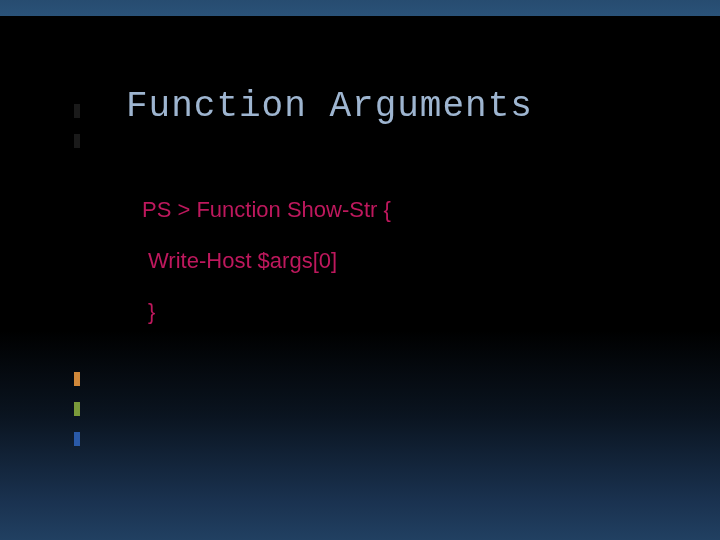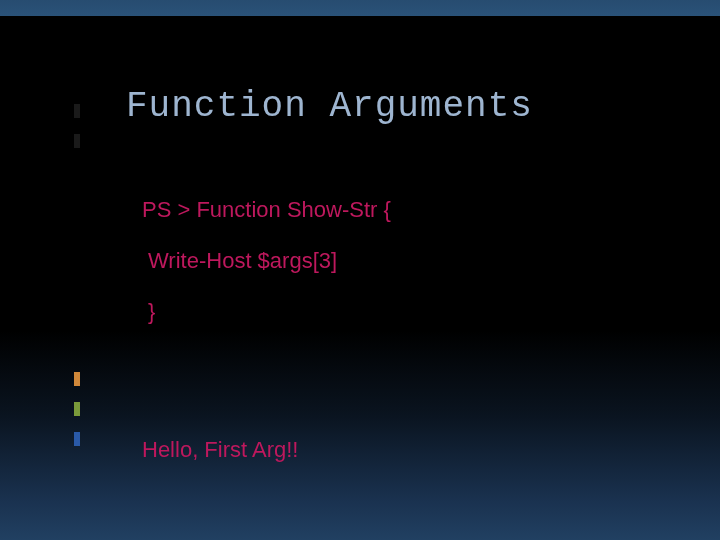--- a/index.html
+++ b/index.html
@@ -81,23 +81,22 @@
 
 <div class="top-accent">
   <div class="bar dark"></div>
   <div class="bar dark"></div>
 </div>
 
 <div class="slide-title">Function Arguments</div>
 
 <div class="content">
   <div class="code-line">PS &gt; Function Show-Str {</div>
-  <div class="code-line indent">Write-Host $args[3]</div>
+  <div class="code-line indent">Write-Host $args[0]</div>
   <div class="code-line indent">}</div>
   <div class="spacer"></div>
-  <div class="code-line">Hello, First Arg!!</div>
 </div>
 
 <div class="accent-bars">
   <div class="bar orange"></div>
   <div class="bar green"></div>
   <div class="bar blue"></div>
 </div>
 
 </body></html>

